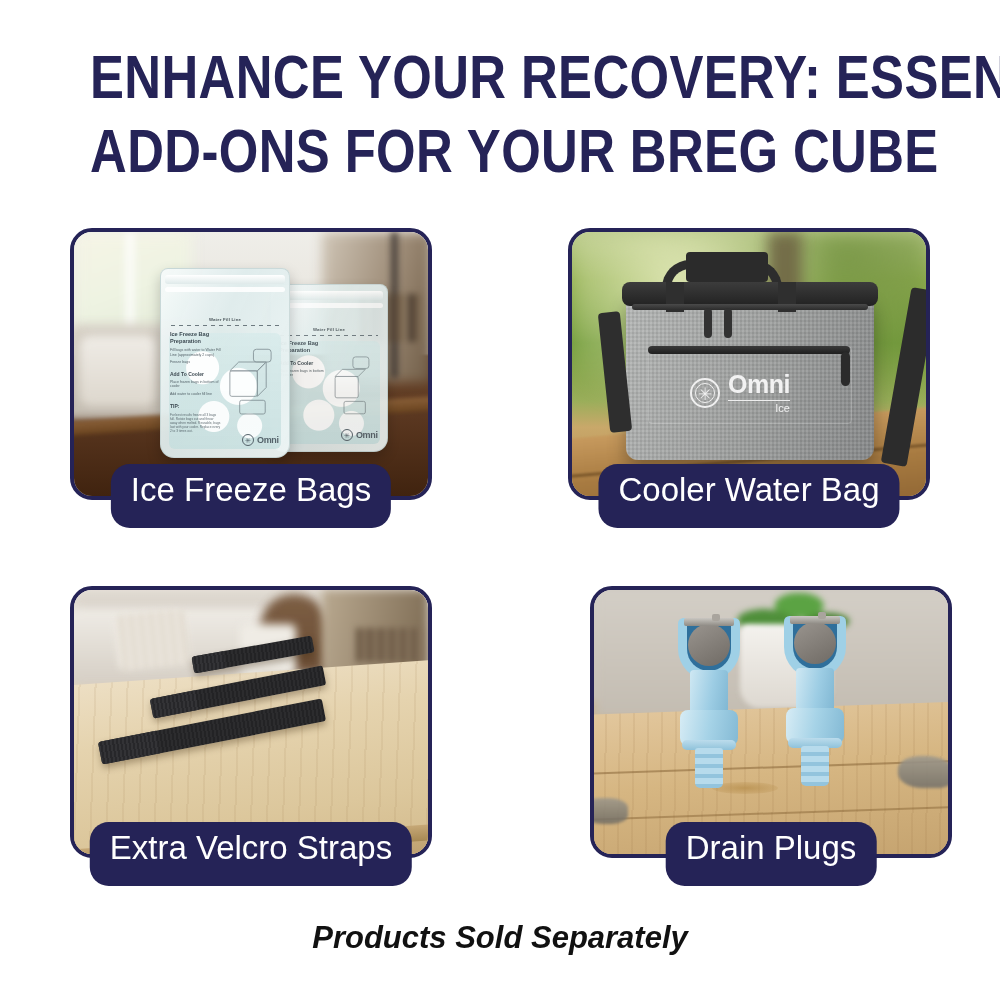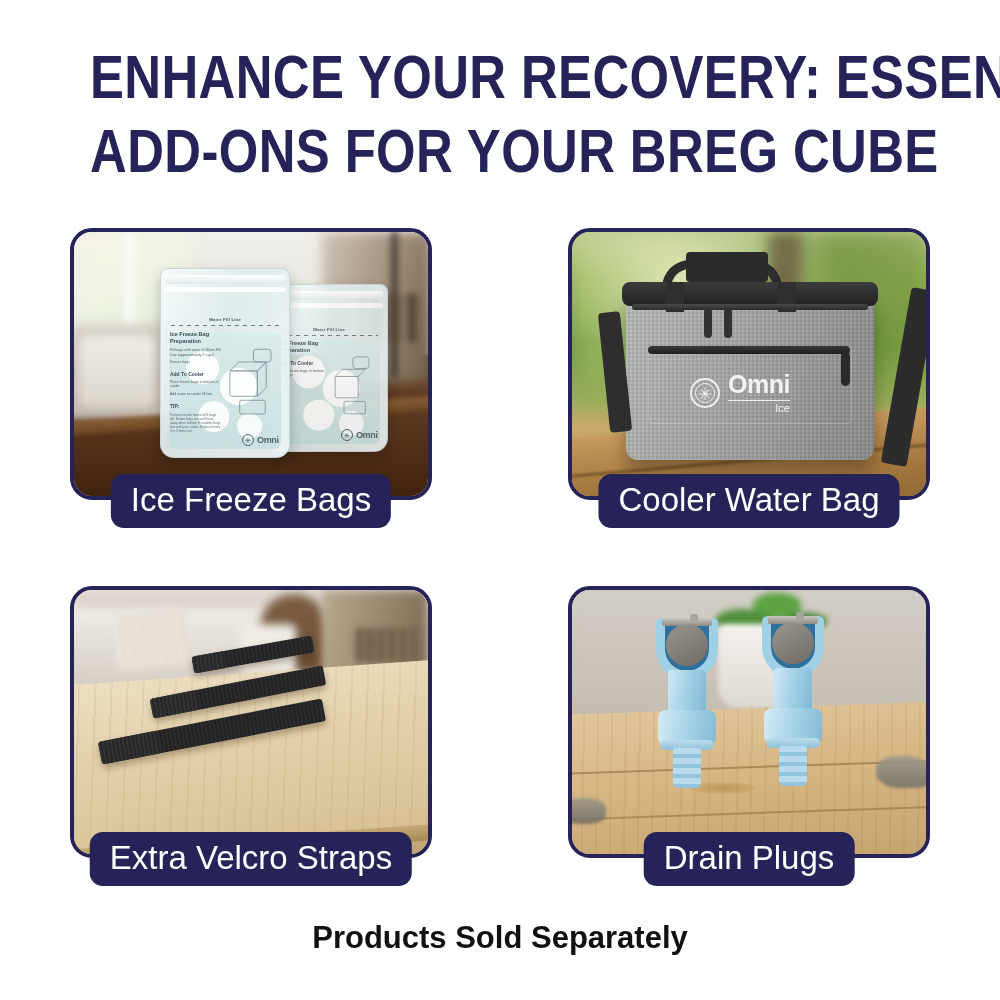--- a/index.html
+++ b/index.html
@@ -28,52 +28,53 @@
 
   
   .grid {
     position: absolute; top: 228px; left: 70px;
     width: 860px; height: 630px;
   }
   .cell { position: absolute; width: 362px; height: 272px; }
   .cell.c0 { left: 0px;   top: 0px;   }
   .cell.c1 { left: 498px; top: 0px;   }
   .cell.c2 { left: 0px;   top: 358px; }
-  .cell.c3 { left: 498px; top: 358px; text-align: right; }
+  .cell.c3 { left: 520px; top: 358px; text-align: right; }
 
   .card {
     position: absolute; inset: 0;
     border: 4px solid #252357;
     border-radius: 22px;
     overflow: hidden;
     background: #ddd;
   }
   .photo { position: absolute; inset: 0; overflow: hidden; }
 
   .badge {
     position: absolute;
     left: 50%;
     transform: translateX(-50%);
     bottom: -28px;
     background: #252357;
     color: #ffffff;
-    border-radius: 13px;
-    padding: 7px 20px 9px 20px;
+    border-radius: 19px;
+    padding: 7px 20px 19px 20px;
     font-size: 33px;
     line-height: 38px;
     white-space: nowrap;
     z-index: 5;
   }
 
   
   .footer {
     position: absolute; left: 0; top: 920px; width: 1000px;
     text-align: center;
     color: #111111;
     font-weight: bold;
+    font-style: italic;
     font-size: 31px;
   }
 
   
   .ph-bags { background: linear-gradient(#efeee9 0%, #e6e2da 42%, #e3ded6 44%, #e3ded6 46%, #6b4529 47%, #5a3720 70%, #40230f 100%); }
   .ph-bags .win {
     position: absolute; left: 0px; top: 0px; width: 118px; height: 130px;
     background: linear-gradient(160deg, #f6f4e6, #eef3e2 45%, #dfe7d4);
     filter: blur(7px);
   }

